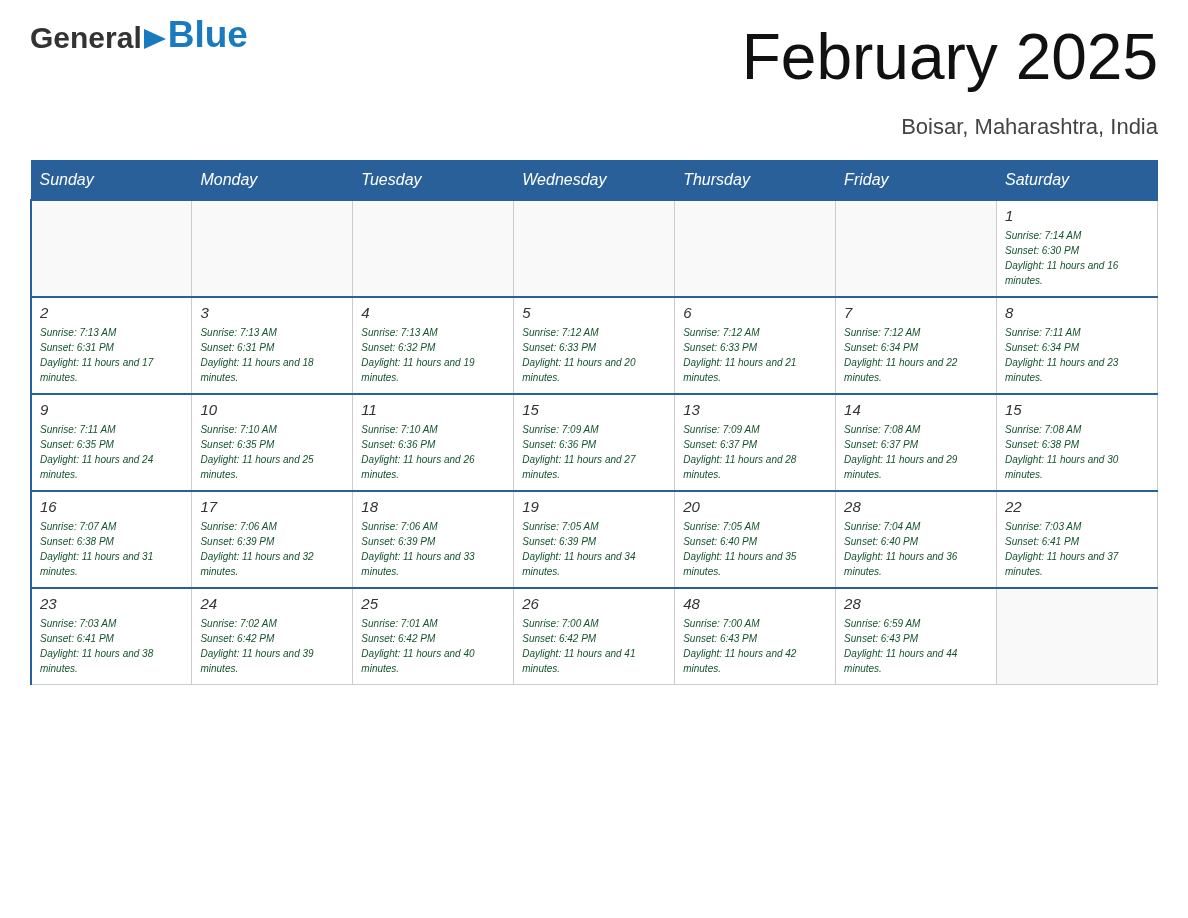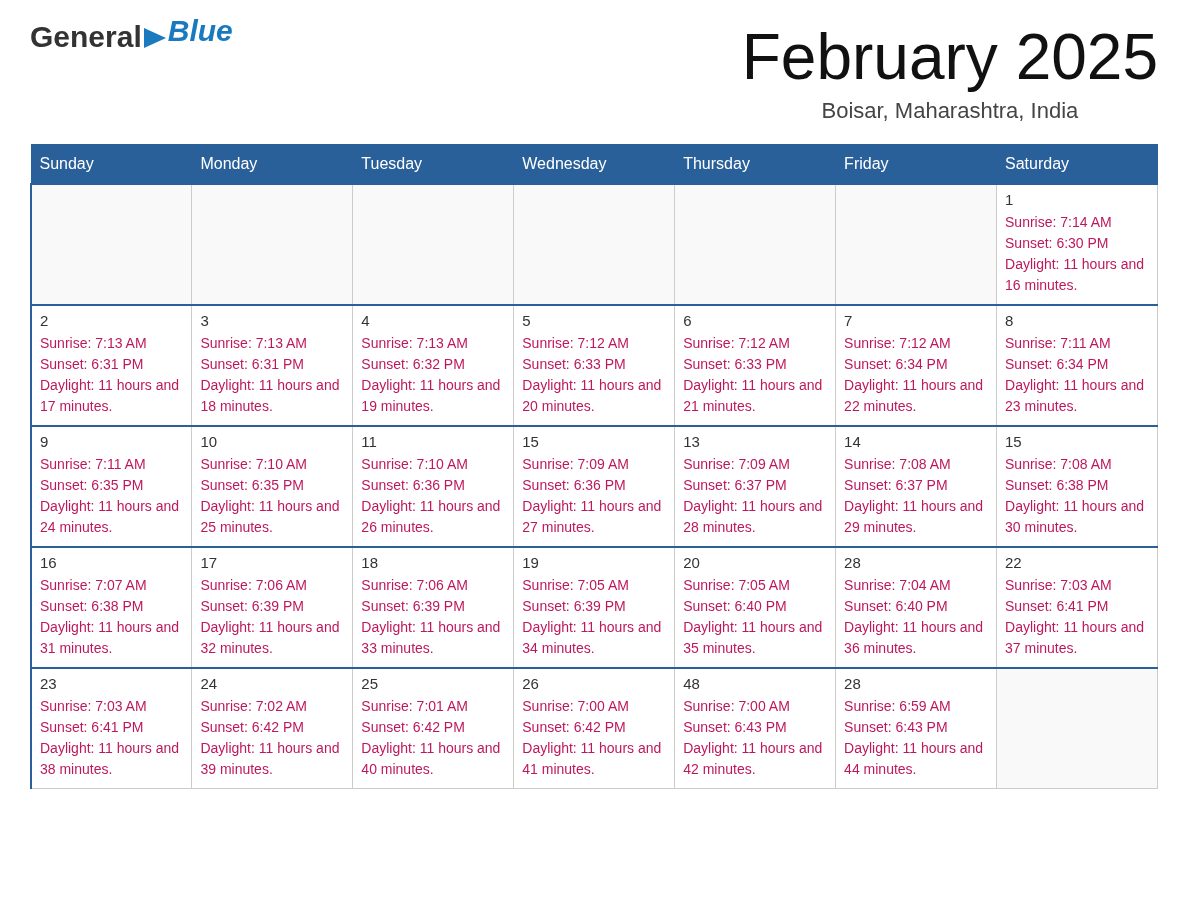--- a/index.html
+++ b/index.html
@@ -23,26 +23,26 @@
       text-align: right;
     }
     .month-year {
       font-size: 64px;
       font-weight: normal;
       color: #111;
     }
     .location {
       font-size: 22px;
       color: #444;
-      margin-top: 4px;
-      text-align: center;
+      margin-top: 20px;
     }
     .calendar {
       width: 100%;
       border-collapse: collapse;
+      font-style: italic;
     }
     .calendar th {
       background: #2a6099;
       color: #fff;
       padding: 10px 8px;
       font-size: 16px;
       font-weight: normal;
       text-align: left;
       border: 1px solid #2a6099;
     }
@@ -62,44 +62,44 @@
     .calendar td.empty {
       background: #f9f9f9;
     }
     .day-number {
       font-size: 15px;
       font-weight: normal;
       margin-bottom: 4px;
       display: block;
     }
     .day-info {
-      font-size: 14px;
+      font-size: 10px;
       line-height: 1.5;
-      color: #be185d;
+      color: #14532d;
     }
     .calendar tbody tr {
       border-top: 2px solid #2a6099;
     }
     .logo-wrapper {
       display: flex;
       align-items: center;
     }
   </style>
 </head>
 <body>
 
 <div class="header">
   <div class="logo">
     <div class="logo-wrapper">
       <span style="font-size:30px;font-weight:bold;color:#333;">General</span>
       <svg width="22" height="20" viewBox="0 0 22 20" style="margin-left:2px;margin-top:2px;">
         <polygon points="0,0 22,10 0,20" fill="#1a7abf"></polygon>
       </svg>
     </div>
-    <div style="font-size:30px;font-weight:bold;color:#1a7abf;margin-top:-6px;margin-left:2px;font-style:italic;">Blue</div>
+    <div style="font-size:37px;font-weight:bold;color:#1a7abf;margin-top:-6px;margin-left:2px;">Blue</div>
   </div>
   <div class="title-block">
     <div class="month-year">February 2025</div>
     <div class="location">Boisar, Maharashtra, India</div>
   </div>
 </div>
 
 <table class="calendar">
   <thead>
     <tr>

